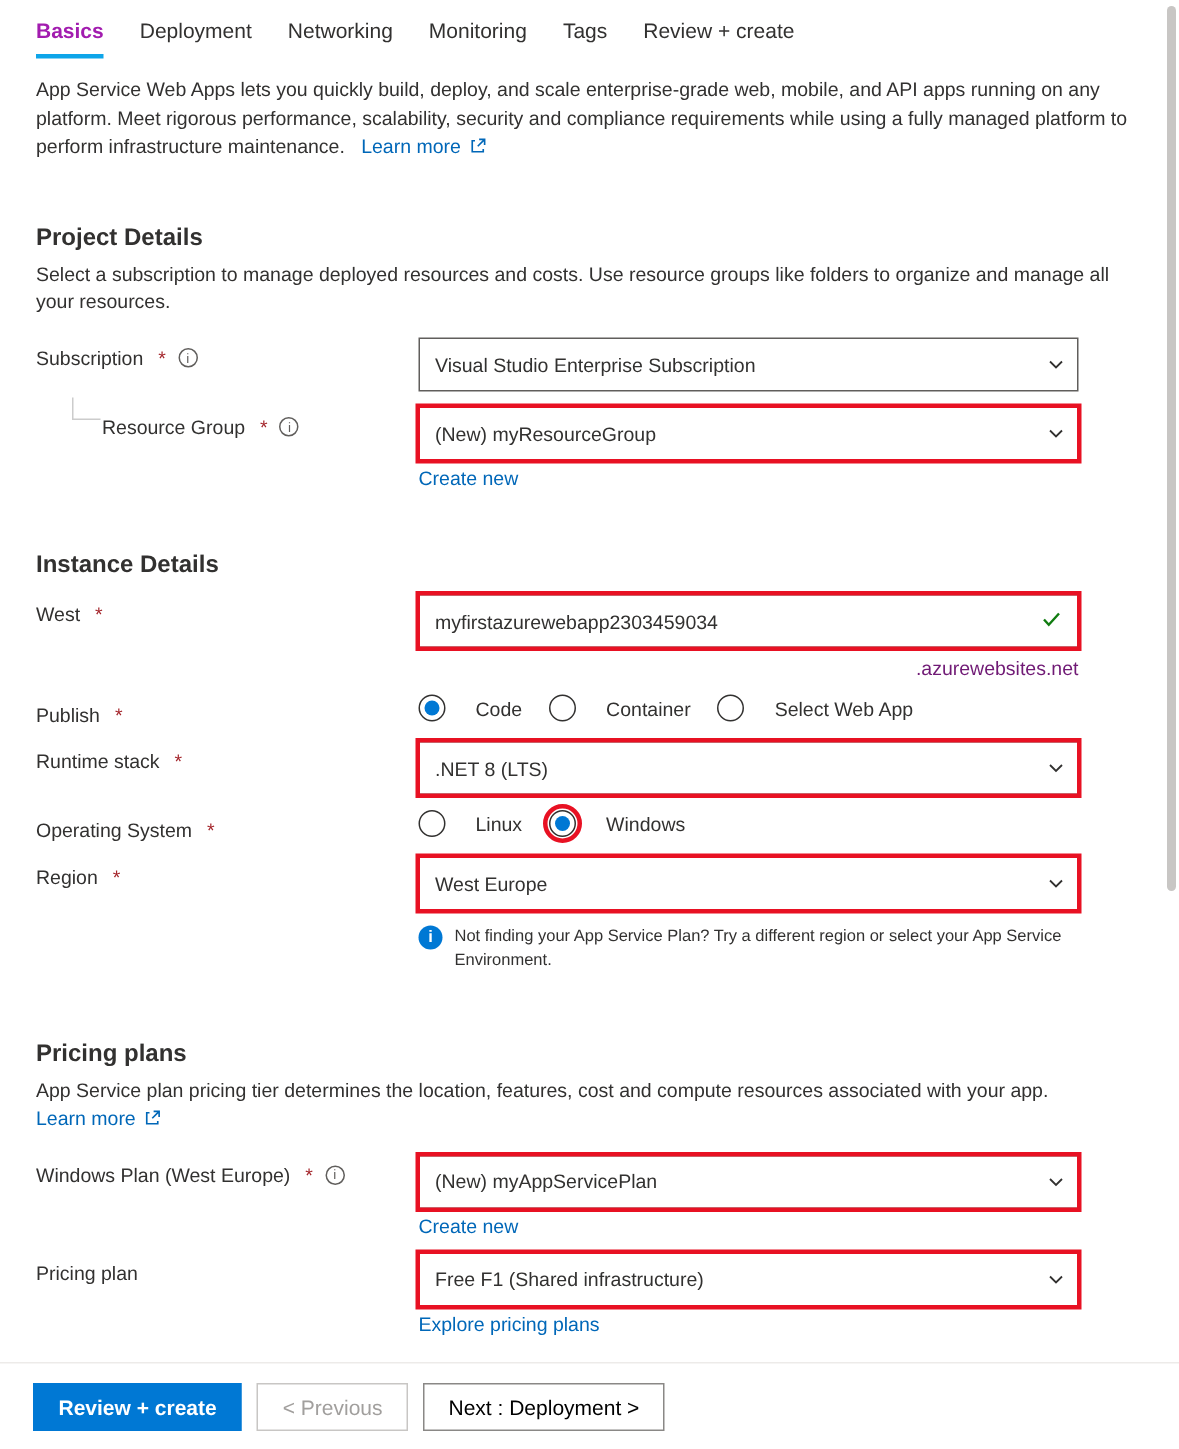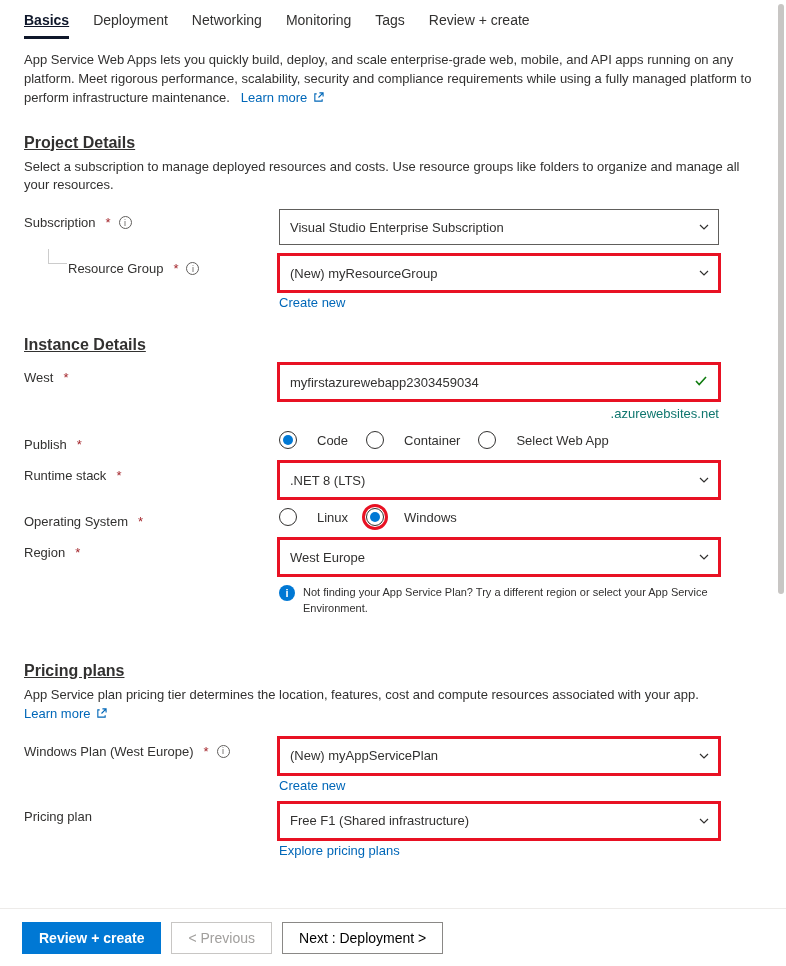--- a/index.html
+++ b/index.html
@@ -10,25 +10,25 @@
     color: #323130;
     background: #fff;
     width: 786px;
     height: 966px;
     overflow: hidden;
     position: relative;
   }
   .content-scroll { height: 908px; overflow-y: auto; padding: 0 24px 20px 24px; }
   .tabs { display: flex; gap: 24px; border-bottom: 0; margin-bottom: 12px; padding-top:6px;}
   .tab { padding: 6px 0 8px 0; font-size: 14px; cursor: pointer; }
-  .tab.active { color: #0f172a; font-weight: 600; border-bottom: 3px solid #0f172a; text-decoration: underline; }
+  .tab.active { color: #a21caf; font-weight: 600; border-bottom: 3px solid #0ea5e9; }
   .intro { margin: 10px 0 20px 0; line-height: 1.45; color: #323130; }
   .link { color: #0067b8; cursor: pointer; }
   .link svg, .ext-icon { vertical-align: -1px; margin-left: 2px; }
-  h3.section { font-size: 16px; font-weight: 600; margin: 26px 0 6px 0; text-decoration: underline; }
+  h3.section { font-size: 16px; font-weight: 600; margin: 42px 0 6px 0; }
   .section-desc { margin: 4px 0 14px 0; line-height: 1.45; color: #323130; }
   .row { display: flex; align-items: flex-start; margin: 10px 0; }
   .row .lab { width: 255px; padding-top: 6px; display:flex; align-items:center; gap:8px;}
   .row .lab.indent { padding-left: 44px; position:relative;}
   .row .lab.indent::before{
     content:""; position:absolute; left:24px; top:-6px; width:18px; height:14px;
     border-left:1px solid #ccc; border-bottom:1px solid #ccc;
   }
   .req { color: #a4262c; margin-left: 2px; }
   .info-icon { width:13px; height:13px; border:1px solid #605e5c; border-radius:50%; display:inline-flex; align-items:center; justify-content:center; font-size:9px; color:#605e5c; }
@@ -36,21 +36,21 @@
   .select, .textin {
     width: 100%; height: 36px; border: 1px solid #605e5c; background:#fff;
     display:flex; align-items:center; padding: 0 10px; font-size:13px; position:relative;
     cursor: pointer;
   }
   .select .chev { position:absolute; right:8px; top:50%; transform:translateY(-50%); }
   .textin { cursor: text; }
   .textin .check { position:absolute; right:10px; color:#107c10; }
   .hl-red { outline: 3px solid #e81123; outline-offset: -1px; }
   .sublink { color:#0067b8; font-size:13px; margin-top:4px; cursor:pointer; display:inline-block;}
-  .suffix { text-align:right; font-size:13px; color:#0f766e; margin-top:6px; }
+  .suffix { text-align:right; font-size:13px; color:#701a75; margin-top:6px; }
   .toggle-row { display:flex; align-items:center; gap:12px; margin:18px 0 14px 0;}
   .toggle {
     width:40px; height:20px; border-radius:10px; border:1px solid #605e5c; position:relative; cursor:pointer; background:#fff;
   }
   .toggle::after{ content:""; width:12px; height:12px; background:#605e5c; border-radius:50%; position:absolute; left:3px; top:3px;}
   .radios { display:flex; gap:18px; align-items:center; }
   .radio { display:flex; align-items:center; gap:20px; cursor:pointer;}
   .rcirc { width:18px; height:18px; border:1px solid #323130; border-radius:50%; display:inline-flex; align-items:center; justify-content:center;}
   .rcirc.sel::after{ content:""; width:10px; height:10px; background:#0078d4; border-radius:50%;}
   .rcirc.hl { outline:3px solid #e81123; outline-offset:1px; border-radius:50%;}

